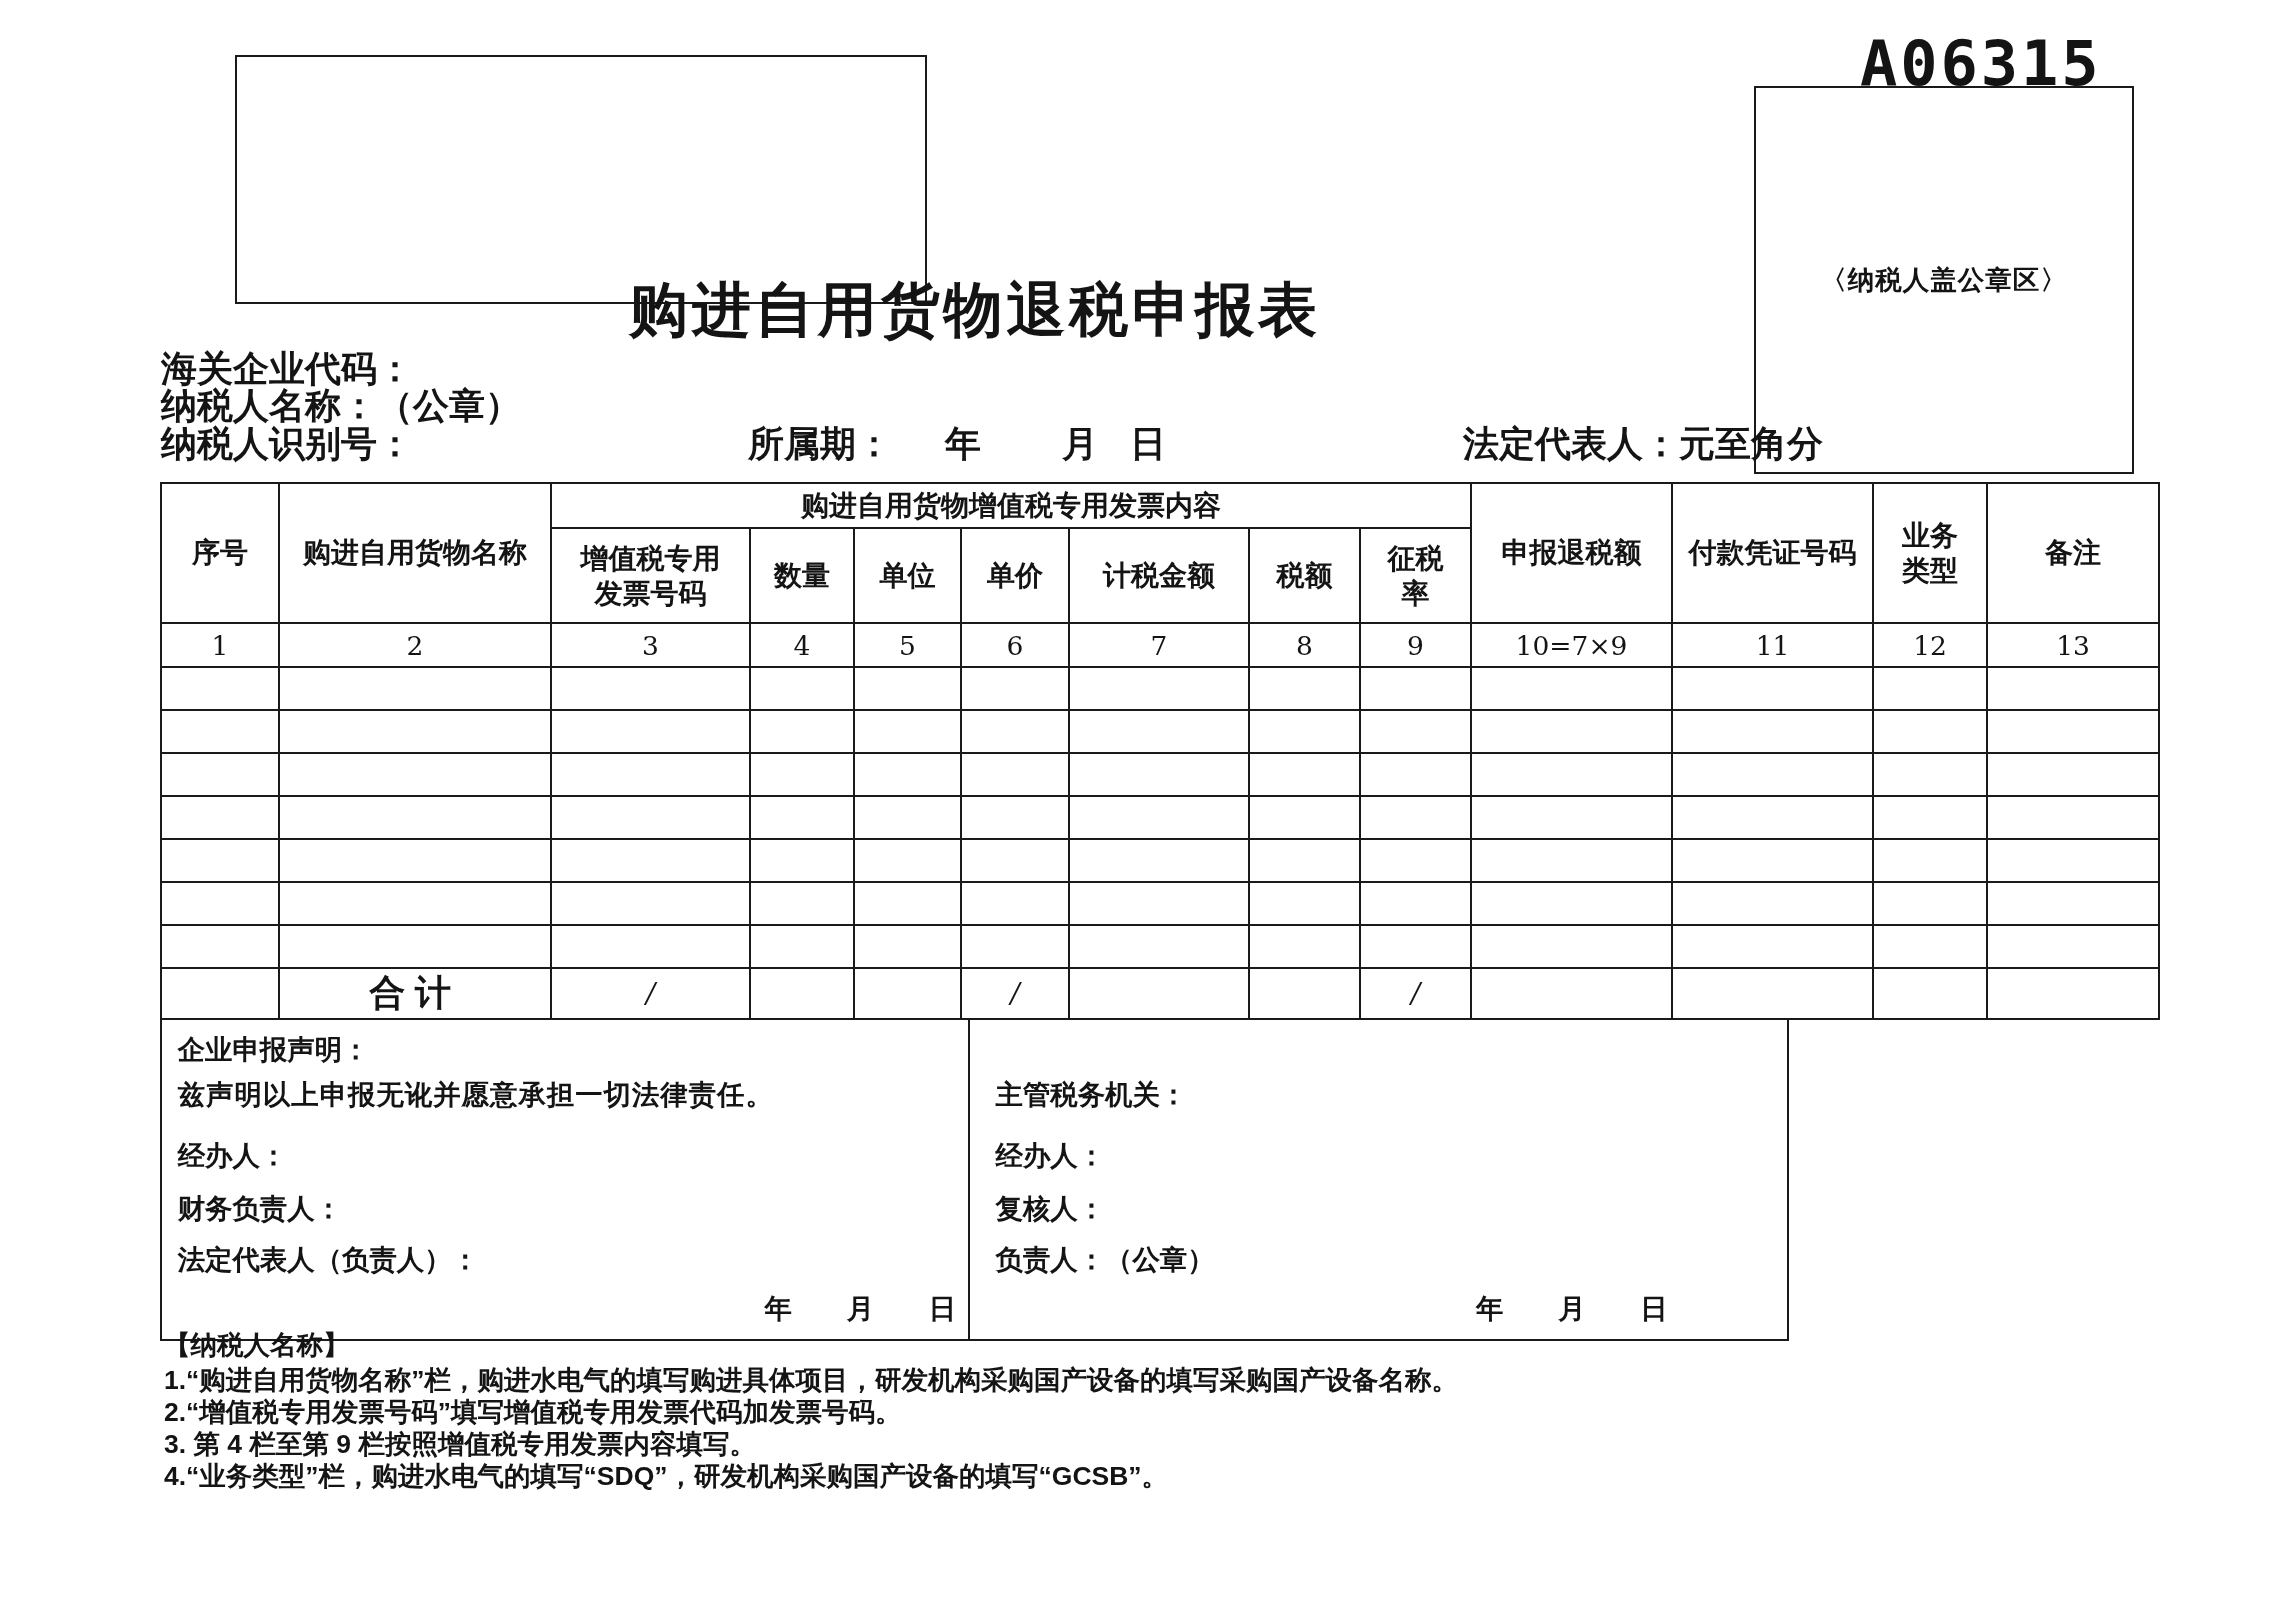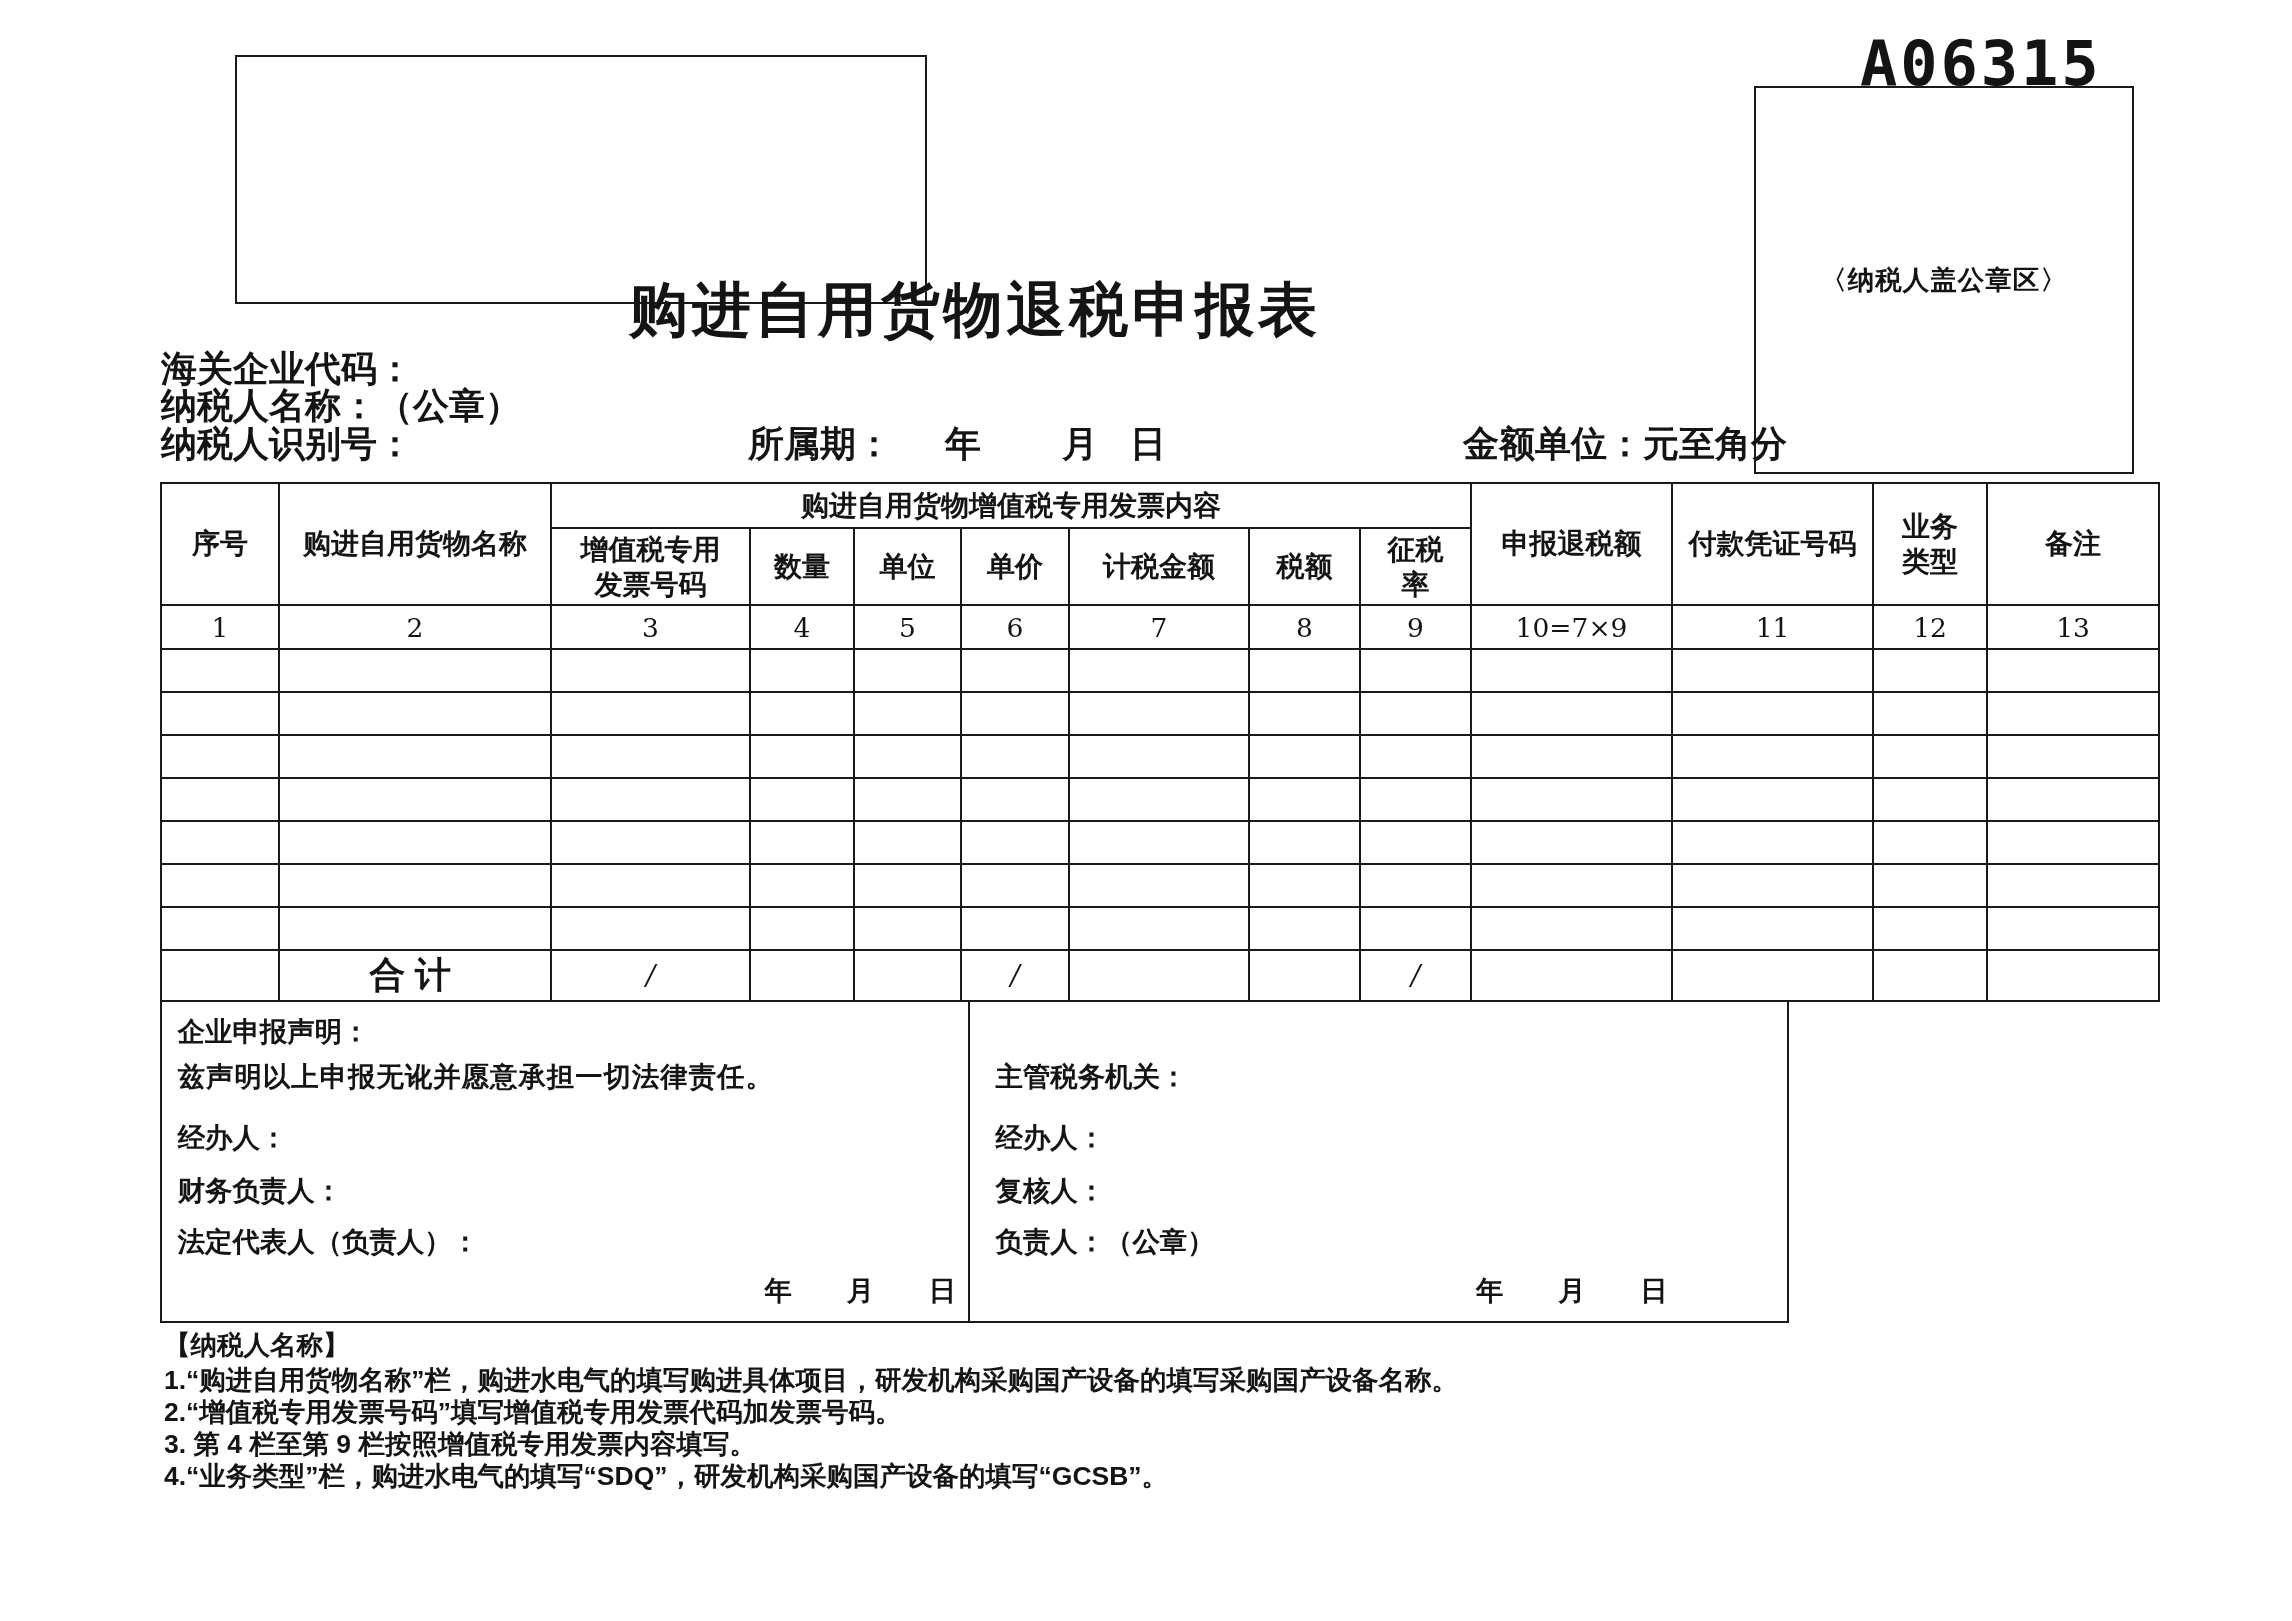--- a/index.html
+++ b/index.html
@@ -50,21 +50,21 @@
     border-collapse: collapse; table-layout: fixed;
     width: 1997px; border: 2.9px solid #1a1a1a;
   }
   .form-table th, .form-table td {
     border: 2px solid #1a1a1a; border-top-width: 2.9px; border-bottom-width: 2.9px;
     padding: 0; text-align: center; vertical-align: middle; overflow: hidden;
   }
   .form-table th { font-size: 28px; font-weight: bold; }
   .pre { white-space: pre-line; line-height: 35px; }
   .r-group { height: 45px; }
-  .r-sub   { height: 77px; padding-left: 8px; }
+  .r-sub   { height: 95px; padding-left: 8px; }
   .r-num   { height: 44px; }
   .r-total { height: 43px; }
   tbody tr { height: 43px; }
   .num-cell { font-family: "DejaVu Serif", serif; font-size: 26.5px; font-weight: normal; }
   .total-label { font-size: 36px; font-weight: bold; letter-spacing: 9.8px; }
   .slash { font-family: "DejaVu Serif", serif; font-style: italic; font-size: 27.4px; font-weight: normal; }
 
   
   .decl {
     position: relative; width: 1629px; height: 321px;
@@ -106,21 +106,21 @@
 
   <h1 class="title">购进自用货物退税申报表</h1>
 
   <div class="info-line l1">海关企业代码：</div>
   <div class="info-line l2">纳税人名称：（公章）</div>
   <div class="info-line l3">纳税人识别号：</div>
   <div class="info-line period">所属期：</div>
   <div class="info-line yy">年</div>
   <div class="info-line mm">月</div>
   <div class="info-line dd">日</div>
-  <div class="info-line unit">金额单位：元至角分</div>
+  <div class="info-line unit">法定代表人：元至角分</div>
 
   <div class="table-wrap">
     <table class="form-table">
       <colgroup>
         <col style="width:118px">
           <col style="width:272px">
           <col style="width:199px">
         <col style="width:104px">
           <col style="width:107px">
           <col style="width:108px">

